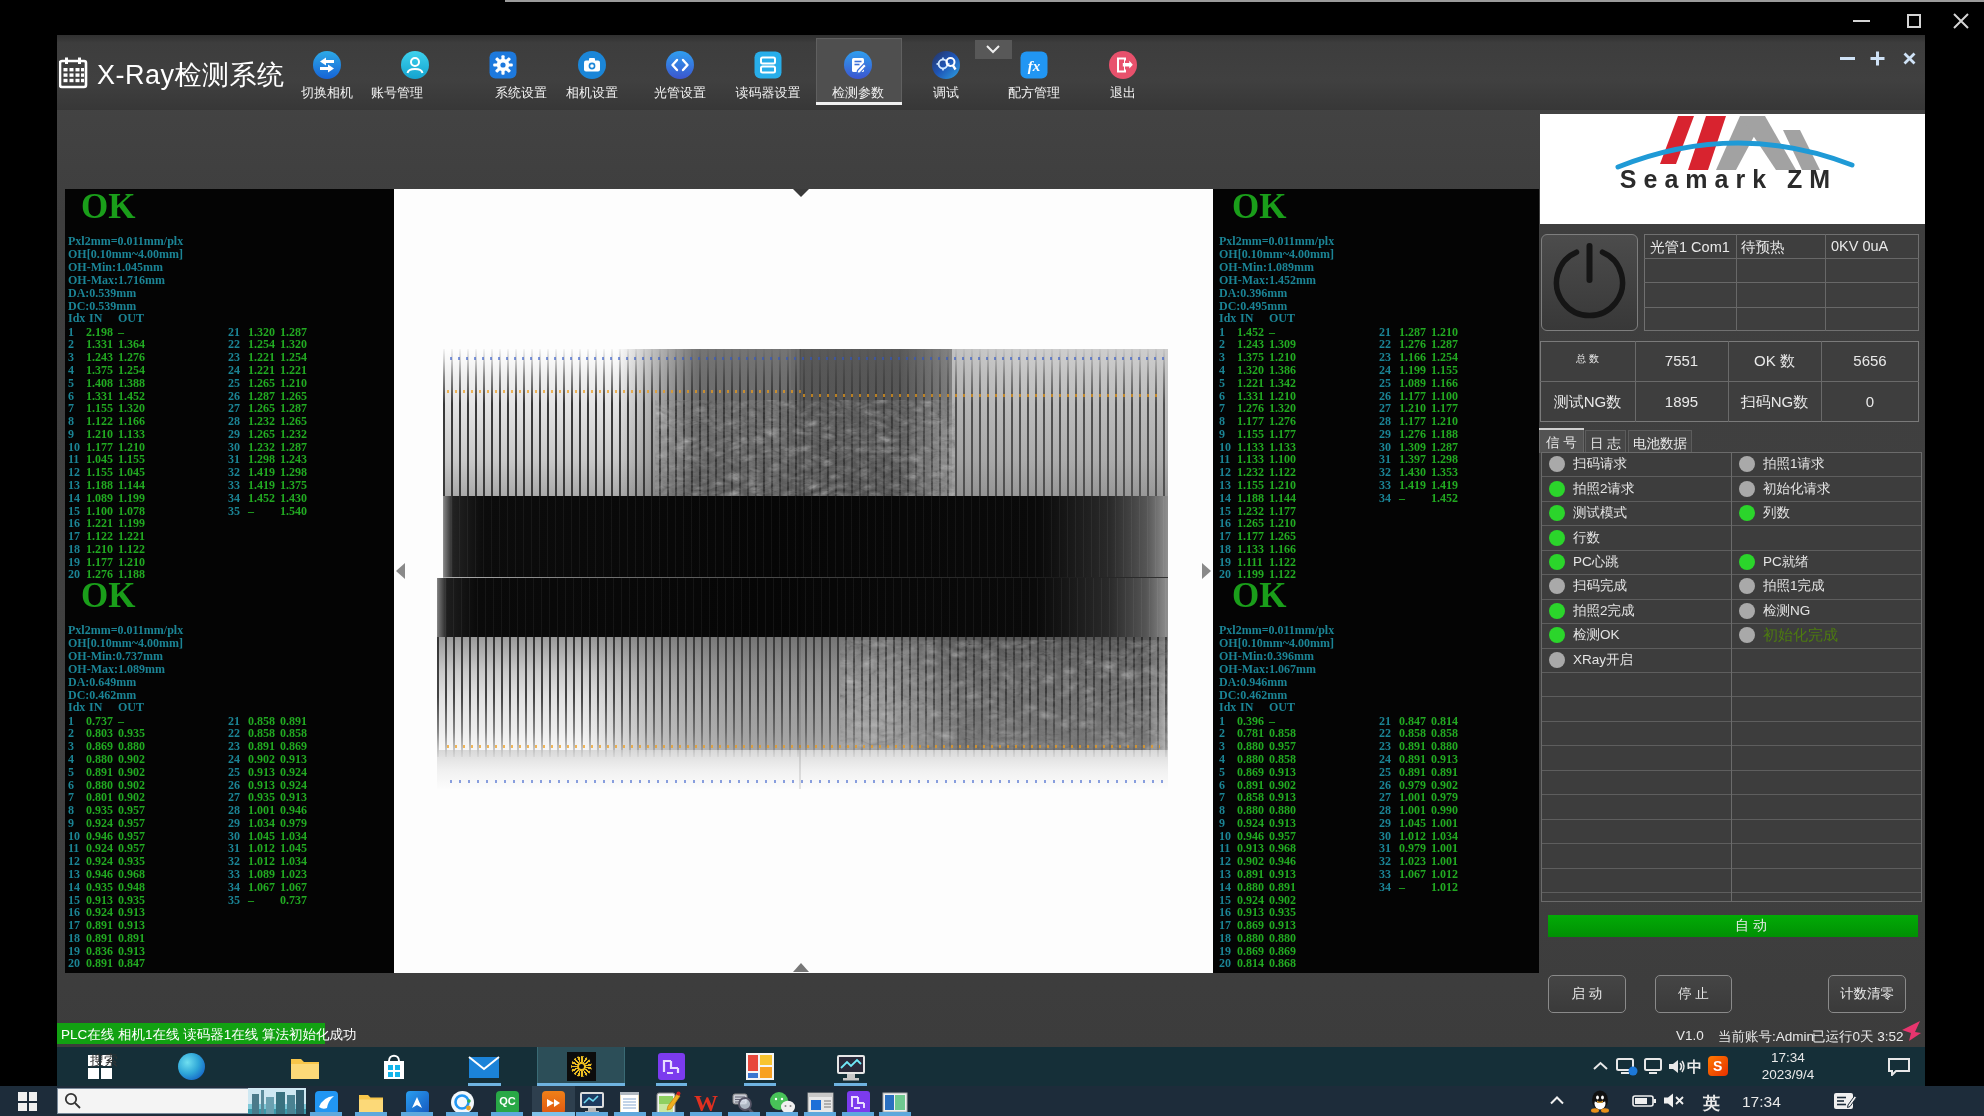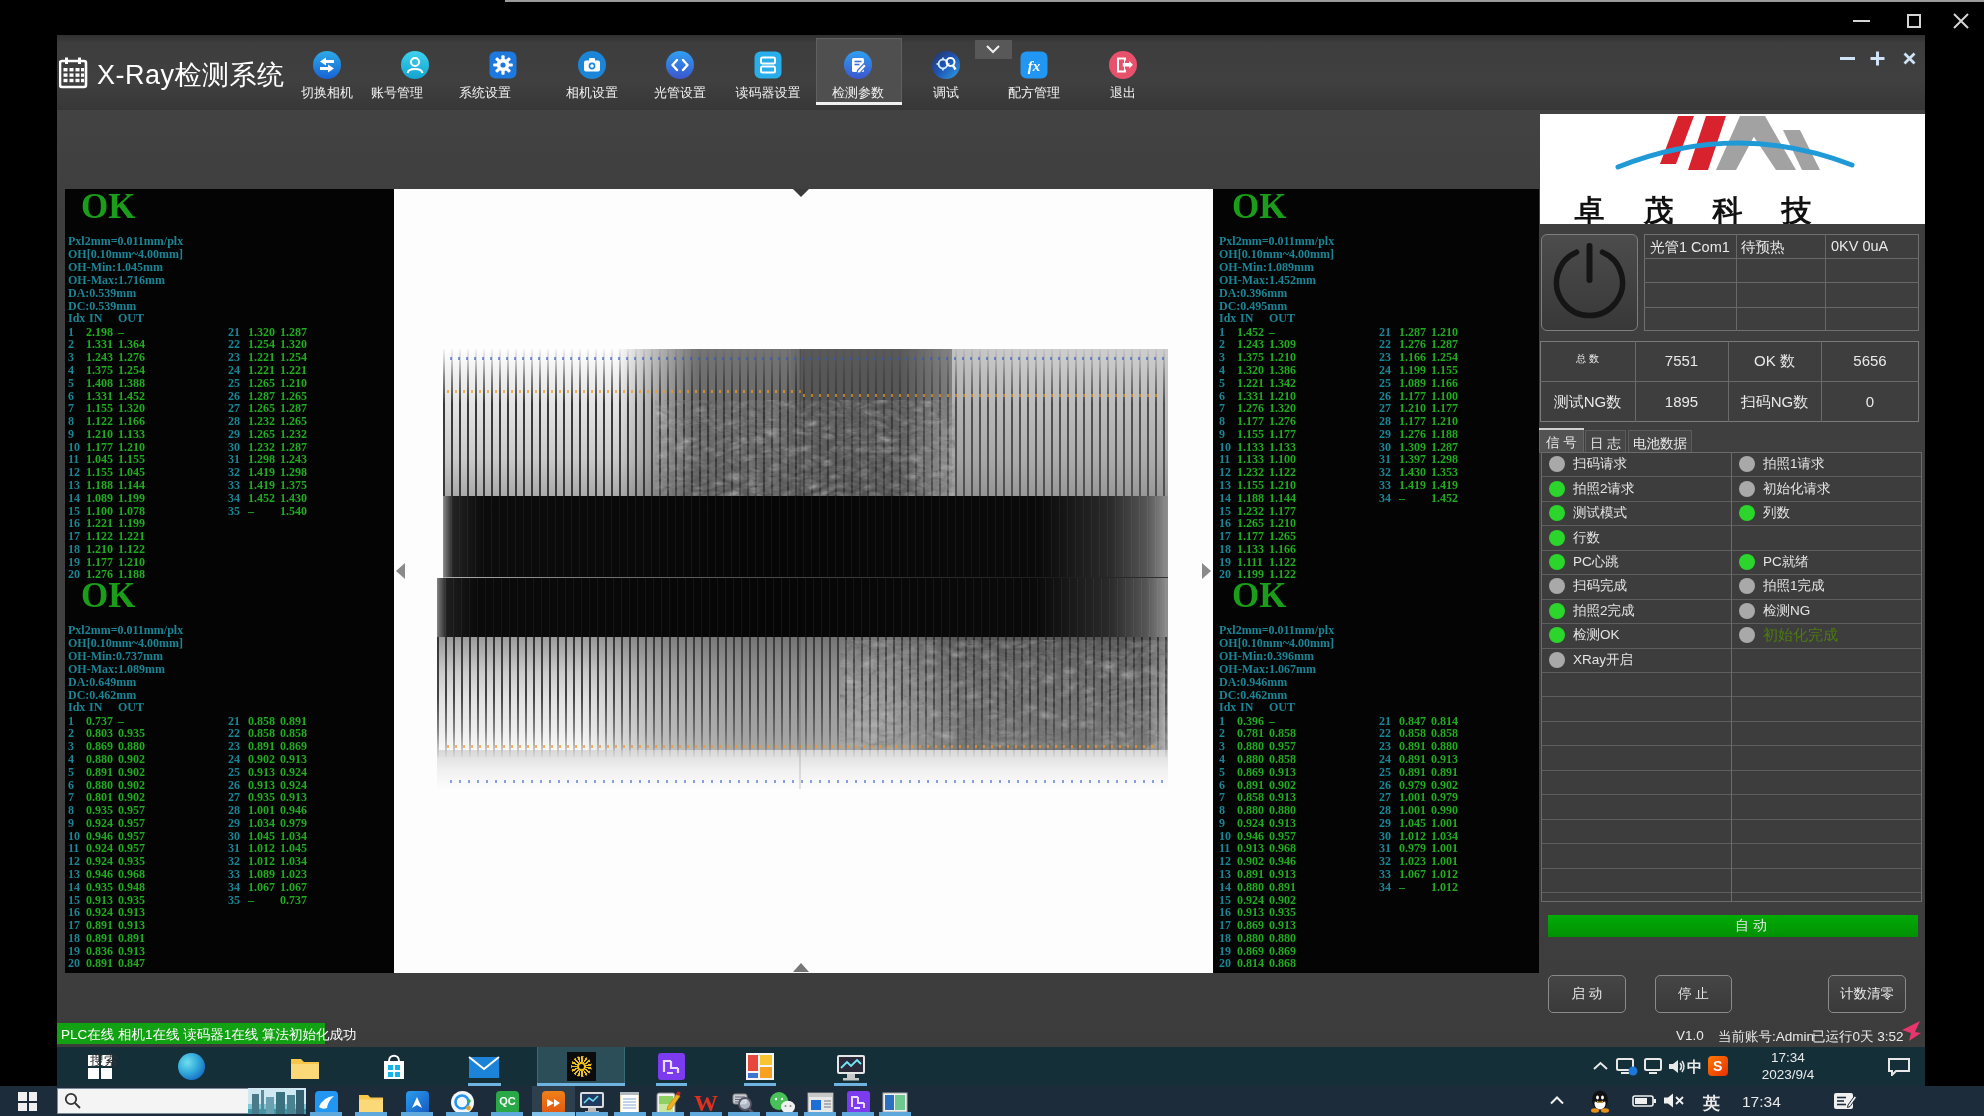--- a/index.html
+++ b/index.html
@@ -83,21 +83,21 @@
             <rect x="18.8" y="12.4" width="5" height="3.2" rx="1"></rect>
 <g transform="rotate(45 14 14)">
               <rect x="12.4" y="4.2" width="3.2" height="5" rx="1"></rect>
               <rect x="12.4" y="18.8" width="3.2" height="5" rx="1"></rect>
 <rect x="4.2" y="12.4" width="5" height="3.2" rx="1"></rect>
               <rect x="18.8" y="12.4" width="5" height="3.2" rx="1"></rect>
             </g>
           </g>
 <circle cx="14" cy="14" r="2.6" fill="#1d79dd"></circle>
         </g>
-      </svg><div class="abs tl" style="left:402px;top:49px;width:88px;text-align:left;font-size:13px;color:#f2f2f2">系统设置</div>
+      </svg><div class="abs tl" style="left:402px;top:49px;width:88px;text-align:right;font-size:13px;color:#f2f2f2">系统设置</div>
 <svg class="abs" style="left:521px;top:16px" width="28" height="28" viewBox="0 0 28 28">
         <circle cx="14" cy="14" r="14" fill="#1b86d8"></circle>
         <rect x="6" y="9.5" width="16" height="11" rx="2" fill="#fff"></rect>
 <rect x="11" y="7" width="6" height="4" rx="1" fill="#fff"></rect>
 <circle cx="14" cy="15" r="3.4" fill="#1b86d8"></circle>
         <circle cx="14" cy="15" r="1.8" fill="#fff"></circle>
       </svg><div class="abs tl" style="left:491px;top:49px;width:88px;text-align:center;font-size:13px;color:#f2f2f2">相机设置</div>
 <svg class="abs" style="left:609px;top:16px" width="28" height="28" viewBox="0 0 28 28">
         <circle cx="14" cy="14" r="14" fill="url(#gd)"></circle>
         <path d="M11 9 L6.5 14 L11 19" fill="none" stroke="#fff" stroke-width="2.4" stroke-linecap="round" stroke-linejoin="round"></path>
@@ -664,21 +664,21 @@
 </div>
 <div class="abs" style="left:1540px;top:114px;width:385px;height:110px;background:#fff;overflow:hidden">
 <svg class="abs" style="left:70px;top:0px" width="245" height="62" viewBox="0 0 245 62">
 <polygon points="68,2 84,2 66,50 50,50" fill="#d8232f"></polygon>
 <polygon points="96,2 116,2 98,56 78,56" fill="#d8232f"></polygon>
 <polygon points="130,2 155,2 126,56 106,56" fill="#a2a2a2"></polygon>
 <polygon points="130,2 155,2 186,56 166,56" fill="#a2a2a2"></polygon>
 <polygon points="173,16 190,16 210,56 192,56" fill="#a2a2a2"></polygon>
 <path d="M 8 53 Q 126 6 242 51" fill="none" stroke="#1f9ad6" stroke-width="5" stroke-linecap="round"></path>
 </svg>
-<div class="abs" style="left:-20px;top:77px;width:385px;text-align:center;font-size:30px;font-weight:bold;color:#111;letter-spacing:39px">卓茂科技</div>
+<div class="abs" style="left:-4px;top:51px;width:385px;text-align:center;font-size:25px;font-weight:bold;color:#2b2b2b;letter-spacing:7px">Seamark ZM</div>
 </div>
 <div class="abs" style="left:1541px;top:234px;width:97px;height:97px;background:linear-gradient(180deg,#4c4c4c,#383838);border:1px solid #7e7e7e;border-radius:6px"></div>
 <svg class="abs" style="left:1549px;top:242px" width="81" height="81" viewBox="0 0 81 81">
 <path d="M 27.5 10.2 A 33 33 0 1 0 53.5 10.2" fill="none" stroke="#151515" stroke-width="5.5" stroke-linecap="round"></path>
 <line x1="40.5" y1="4" x2="40.5" y2="38" stroke="#151515" stroke-width="6" stroke-linecap="round"></line>
 </svg>
 <div class="abs" style="left:1644px;top:234px;width:275px;height:97px;border:1px solid #707070;background:rgba(62,62,62,0.4)"></div>
 <div class="abs" style="left:1644px;top:258px;width:275px;height:1px;background:#686868"></div>
 <div class="abs" style="left:1644px;top:282px;width:275px;height:1px;background:#686868"></div>
 <div class="abs" style="left:1644px;top:307px;width:275px;height:1px;background:#686868"></div>

